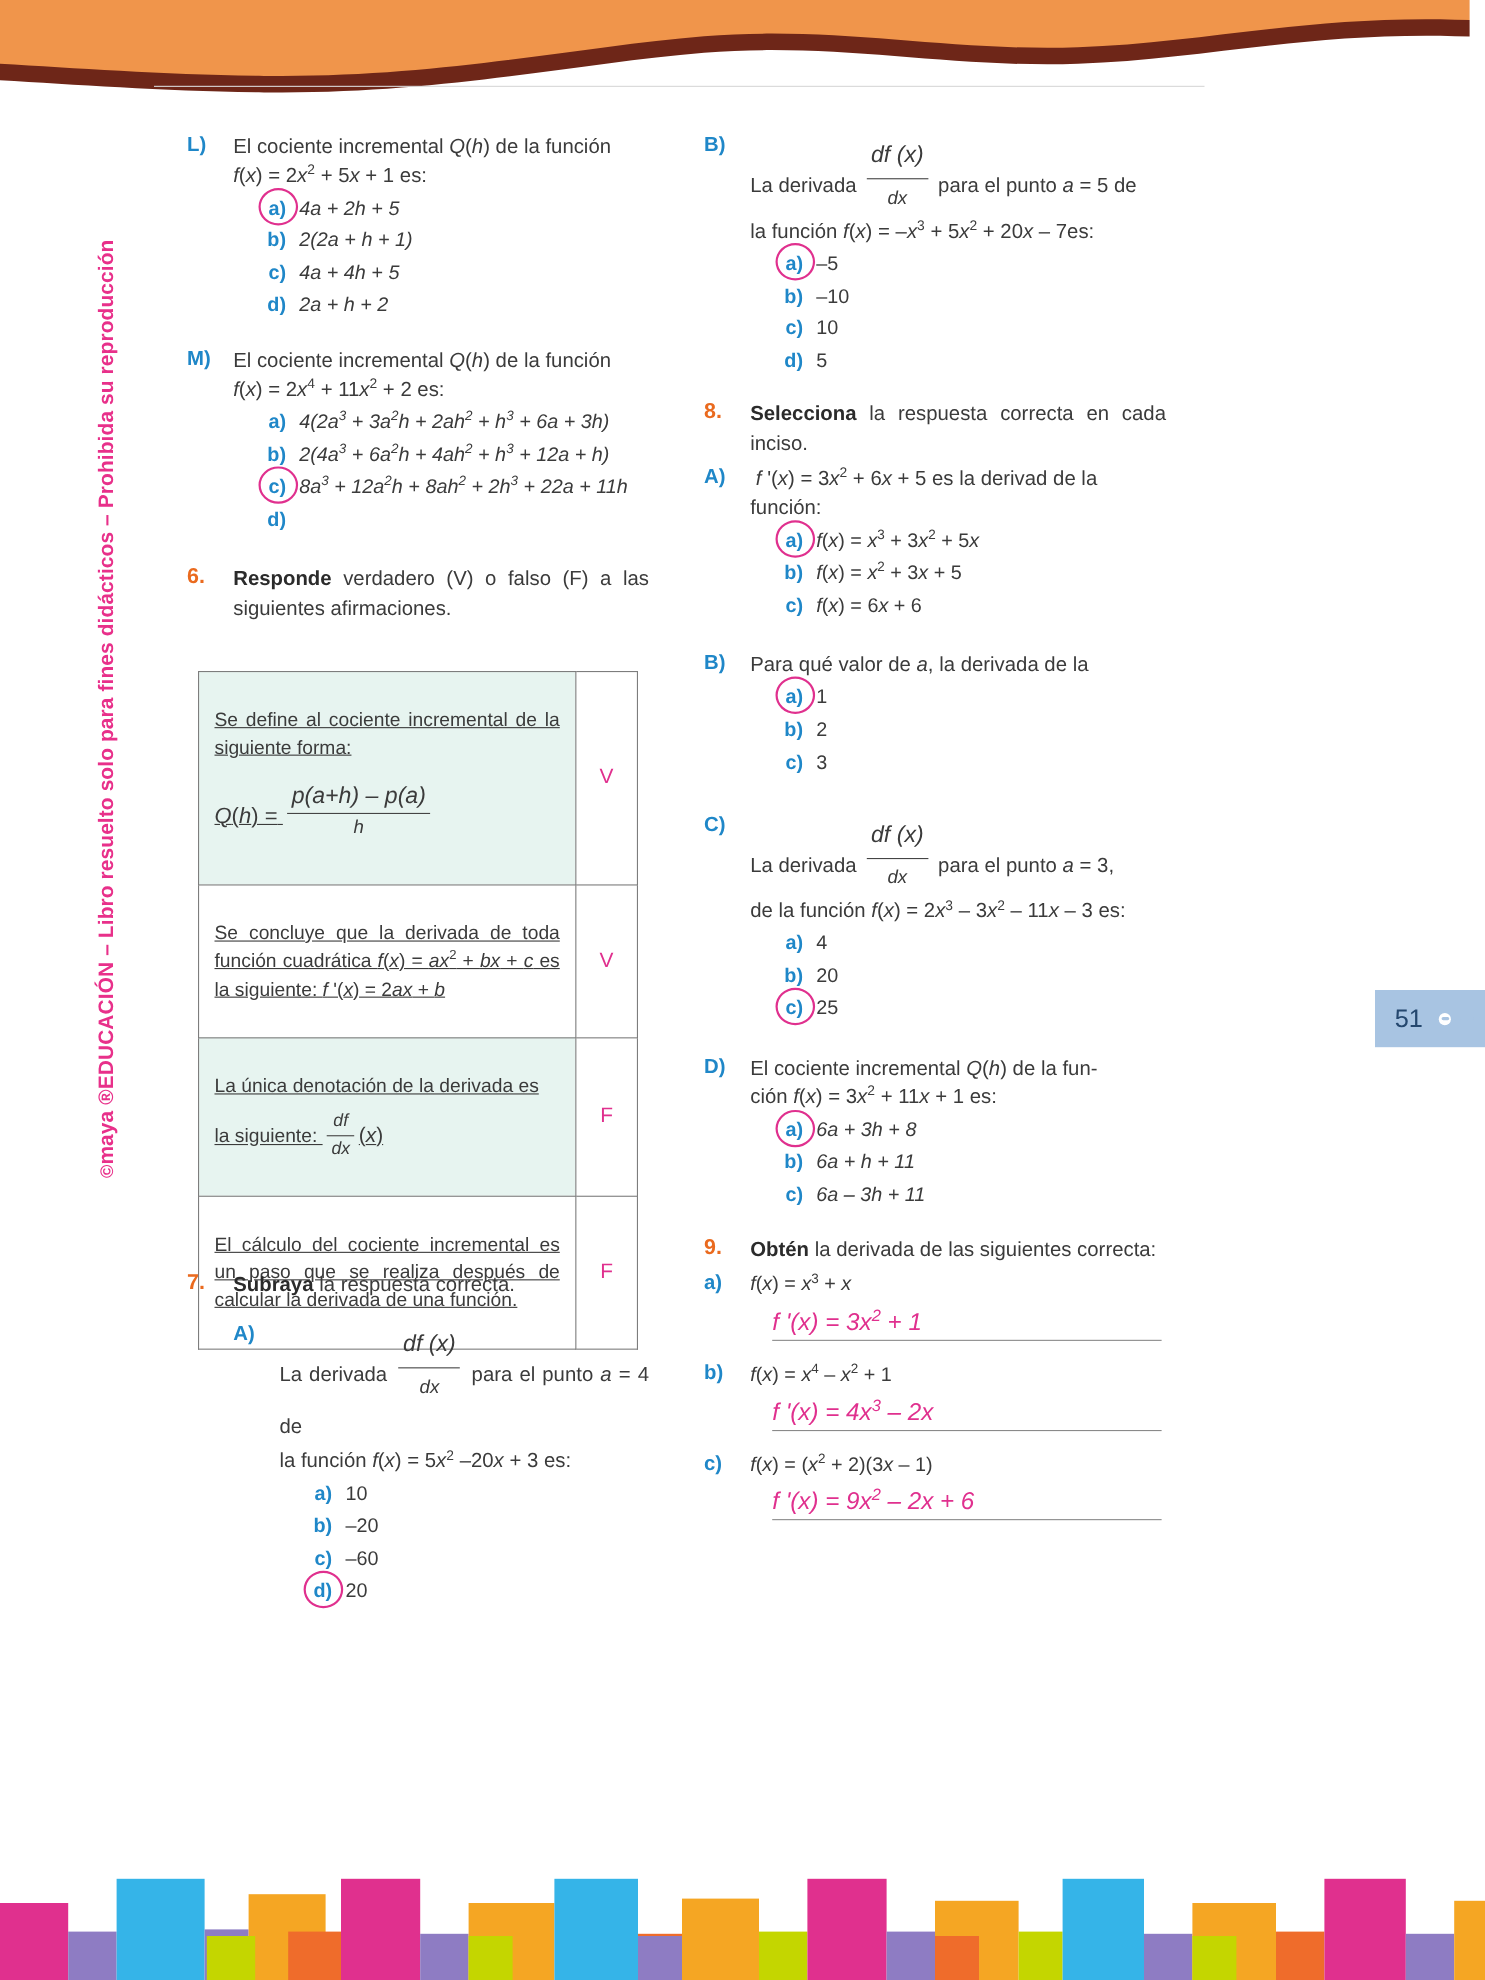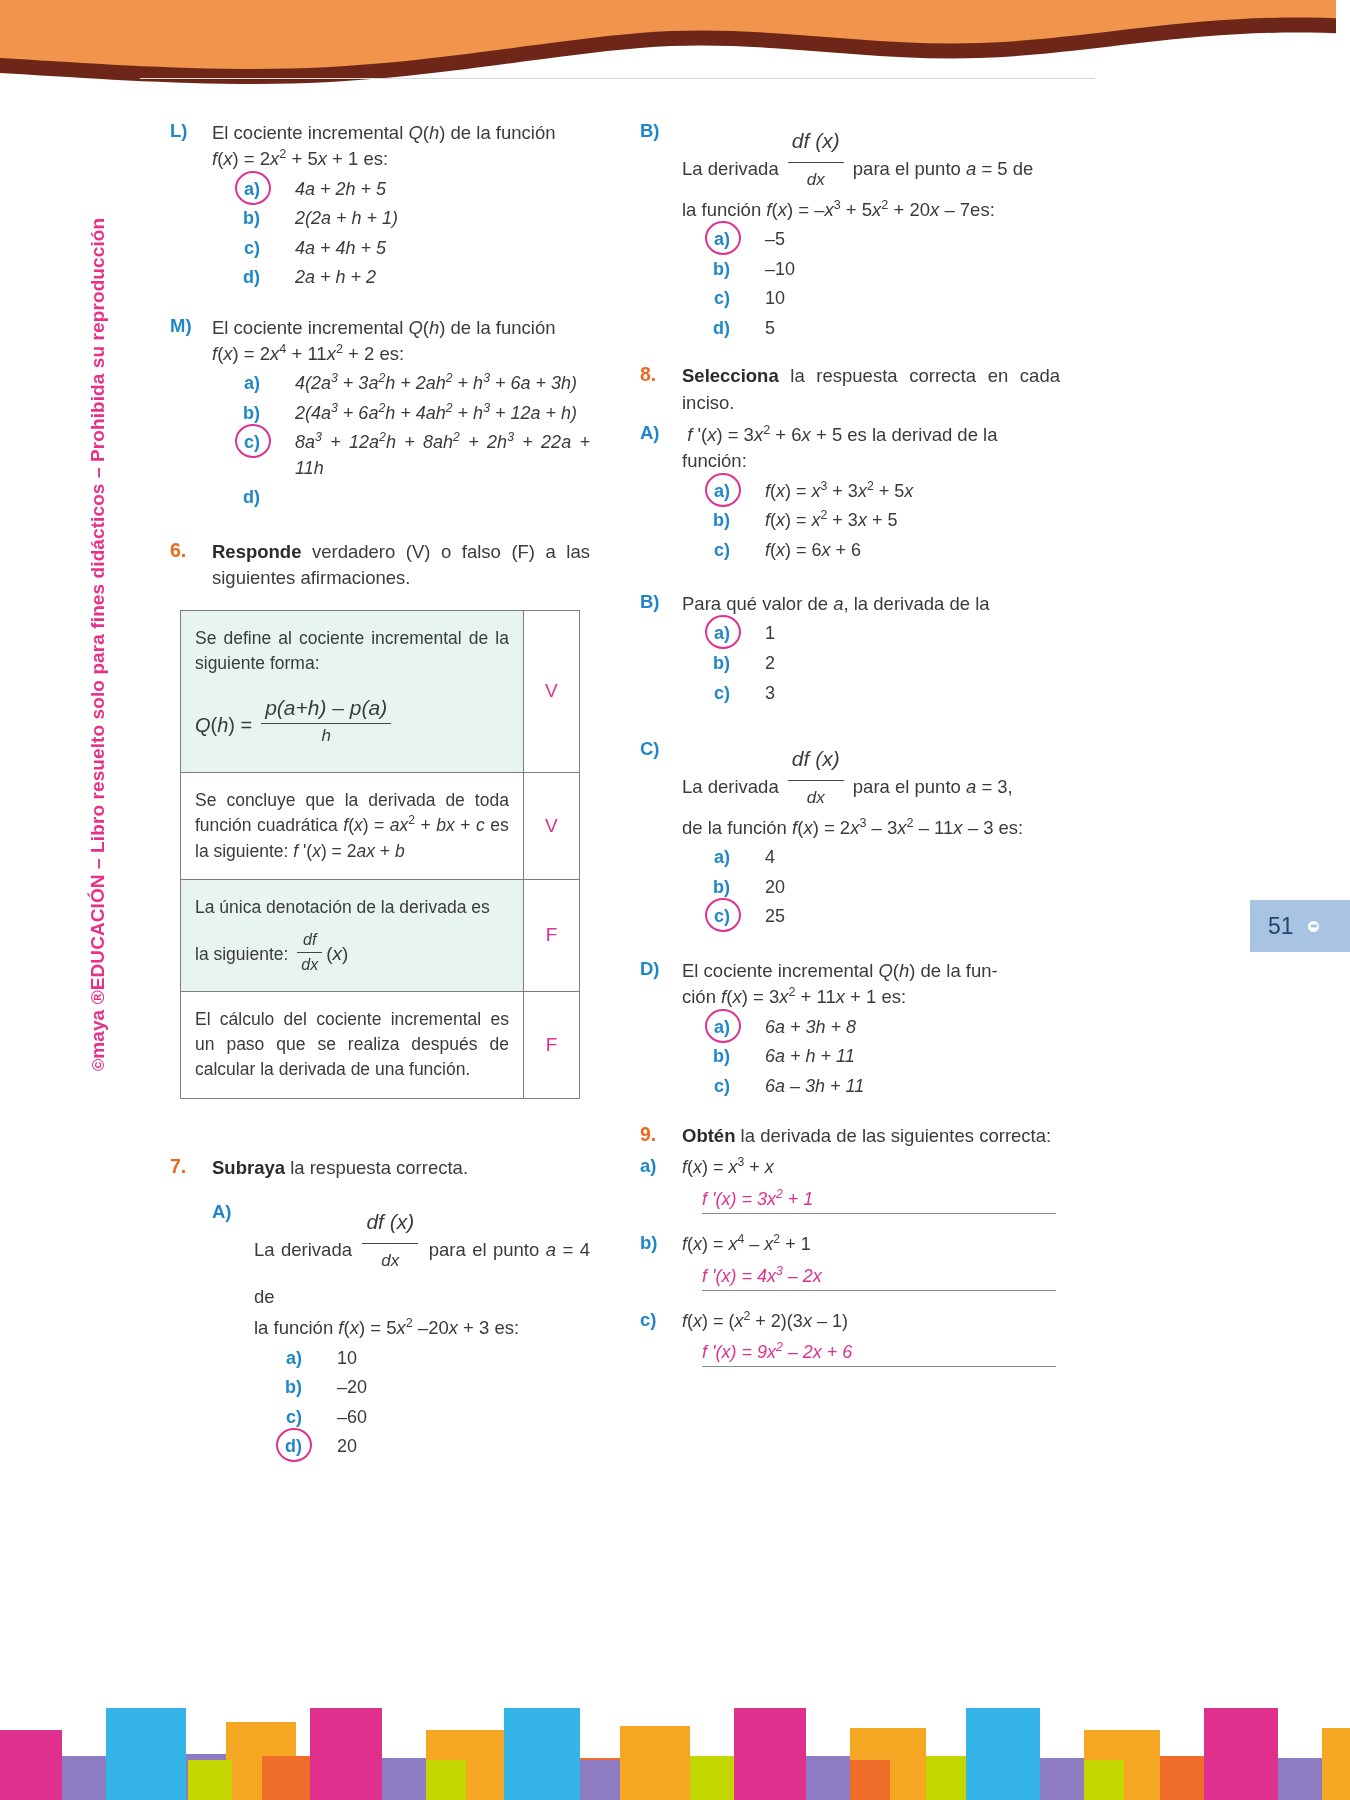--- a/index.html
+++ b/index.html
@@ -55,38 +55,38 @@
 
   .opts{margin:2px 0 0 0;}
   .opt{display:flex;align-items:flex-start;margin:4px 0;}
   .optlet{color:#1f87c8;font-weight:bold;font-size:18px;width:48px;flex:none;text-align:right;padding-right:0;position:relative;}
   .optlet span.lbl{display:inline-block;}
   .circled span.lbl{position:relative;}
   .circled span.lbl:before{
     content:"";position:absolute;left:-9px;top:-6px;width:32px;height:30px;
     border:2px solid #e0308e;border-radius:50%;
   }
-  .opttxt{font-size:18px;margin-left:35px;flex:1;}
+  .opttxt{font-size:18px;margin-left:12px;flex:1;}
 
   
   .frac{display:inline-block;vertical-align:-0.55em;text-align:center;font-style:italic;margin:0 4px;}
   .frac .nu{display:block;padding:0 4px;font-size:21px;}
   .frac .de{display:block;border-top:1.4px solid #444;padding:0 4px;font-size:17px;}
   .frac.sm .nu,.frac.sm .de{font-size:16px;}
 
   
   .tbl{position:absolute;left:180px;top:610px;width:400px;border:1.4px solid #7d7d7d;border-collapse:collapse;}
   .tbl td{border:1.4px solid #7d7d7d;vertical-align:middle;}
-  .tbl .stmt{padding:15px 14px;font-size:17.5px;line-height:1.45;text-align:justify;width:330px;}
+  .tbl .stmt{padding:31px 14px;font-size:17.5px;line-height:1.45;text-align:justify;width:330px;text-decoration:underline;}
   .tbl .vf{width:56px;text-align:center;color:#e0308e;font-size:19px;}
   .shade{background:#e7f4f0;}
 
   
   .ansline{margin:8px 0 18px 62px;border-bottom:1.3px solid #8a8a8a;width:354px;padding-bottom:3px;}
-  .ansline .ink{color:#e0308e;font-size:18px;font-style:italic;}
+  .ansline .ink{color:#e0308e;font-size:22px;font-style:italic;}
   .fn{font-size:18px;}
   .spacer{height:14px;}
 </style>
 </head>
 <body>
 
 <div class="banner">
   <svg width="1350" height="92" viewBox="0 0 1350 92">
     <path d="M0,0 H1350 V26 C1200,18 1100,46 980,50 C860,54 760,30 640,40 C520,50 400,78 240,76 C150,75 70,70 0,66 Z" fill="#f0954b"></path>
     <path d="M0,58 C70,62 150,68 240,69 C400,71 520,43 640,33 C760,23 860,47 980,43 C1100,39 1200,11 1350,19 V34 C1200,26 1100,54 980,58 C860,62 760,38 640,48 C520,58 400,86 240,84 C150,83 70,77 0,73 Z" fill="#6e2618"></path>

